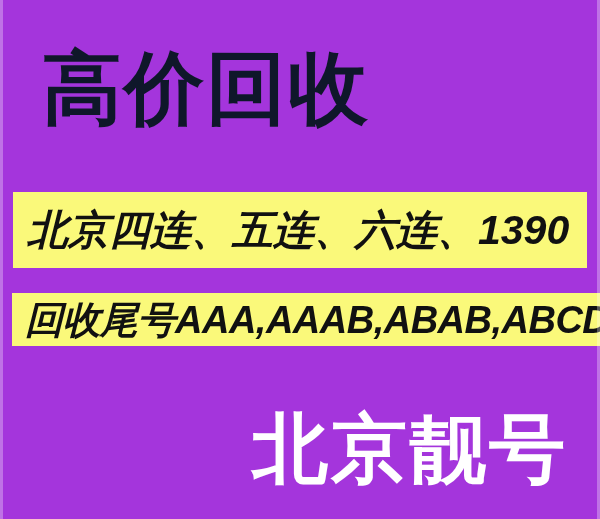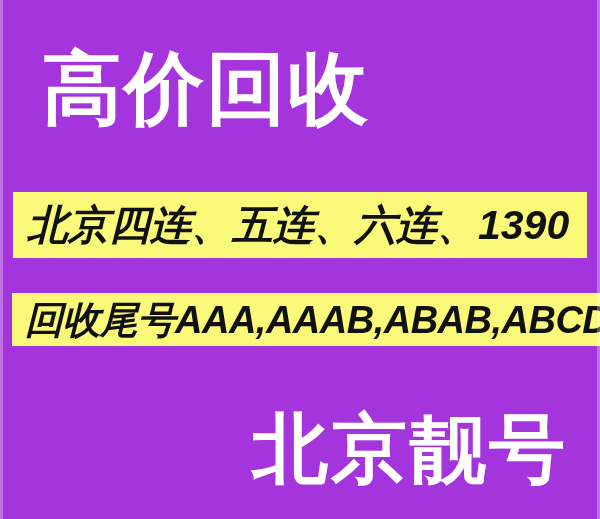--- a/index.html
+++ b/index.html
@@ -59,21 +59,21 @@
     font-style: italic;
     white-space: nowrap;
     letter-spacing: 0px;
   }
 
   
   #banner-primary {
     left: 13px;
     top: 192px;
     width: 574px;
-    height: 66px;
+    height: 76px;
     padding-left: 14px;
     padding-right: 0;
   }
   #banner-primary .banner-text {
     font-size: 41px;
     line-height: 1;
   }
 
   
   #banner-secondary {
@@ -103,21 +103,21 @@
     text-align: right;
   }
 </style>
 </head>
 <body>
 
 <div id="poster" style="--bg-purple: #a435dc;">
 
   <div class="edge-seam left"></div>
 
-  <div class="headline" style="color: #ffffff;">高价回收</div>
+  <div class="headline" style="color: #0f172a;">高价回收</div>
 
   <div class="banner" id="banner-primary" style="background: rgb(250, 249, 122);">
     <span class="banner-text" style="color: rgb(17, 17, 17);">北京四连、五连、六连、1390</span>
   </div>
 
   <div class="banner" id="banner-secondary" style="background: rgb(250, 249, 122);">
     <span class="banner-text" style="color: rgb(17, 17, 17);">回收尾号AAA,AAAB,ABAB,ABCD</span>
   </div>
 
   <div class="footline" style="color: rgb(255, 255, 255);">北京靓号</div>

